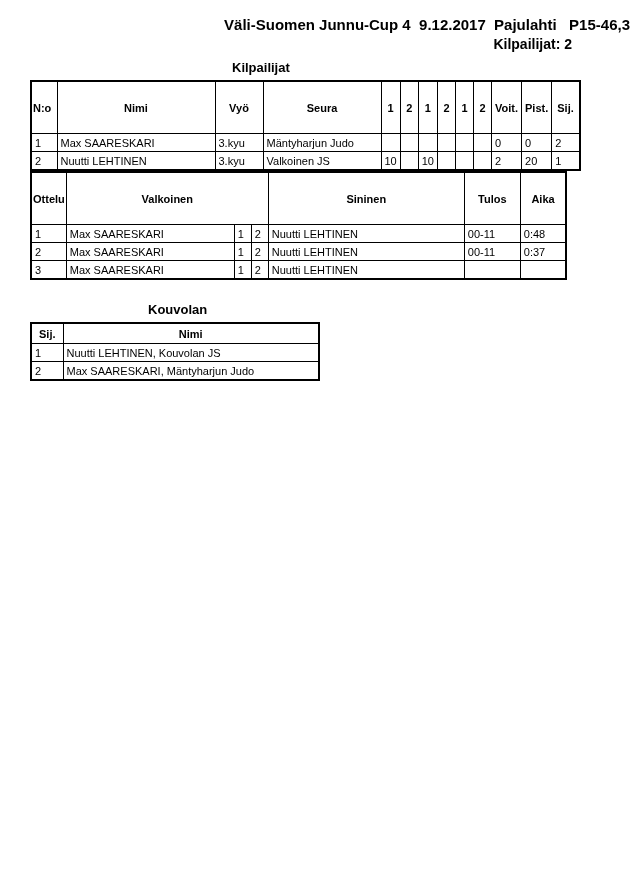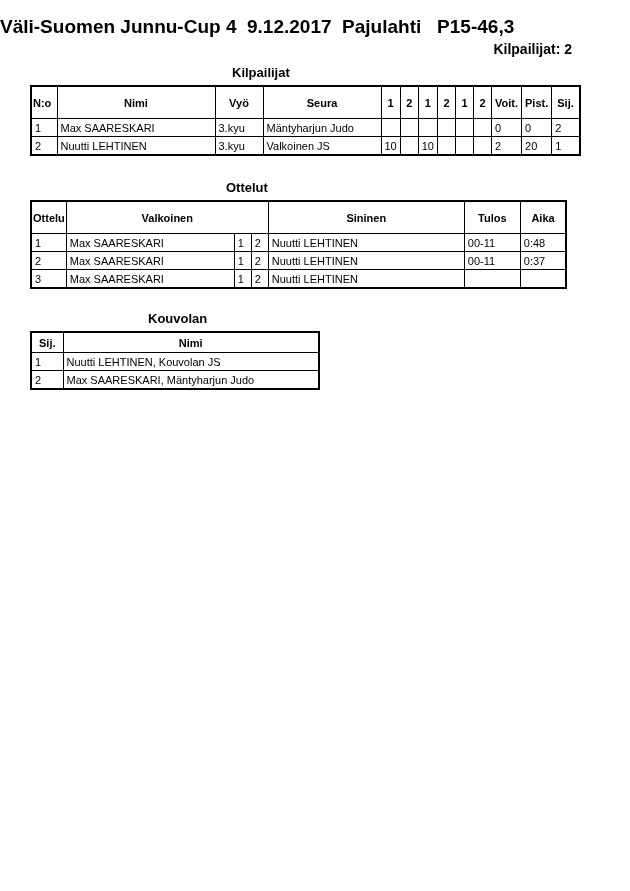--- a/index.html
+++ b/index.html
@@ -3,23 +3,23 @@
 <meta charset="utf-8">
 <style>
   html,body { margin:0; padding:0; }
   body {
     width:630px; height:891px; background:#ffffff; color:#000;
     font-family:"Liberation Sans", sans-serif;
     overflow:hidden;
   }
   .page-title {
     margin-top:16px;
-    text-align:left;
+    text-align:right;
     font-weight:bold;
-    font-size:19px;
+    font-size:15px;
     white-space:pre;
   }
   .count-label {
     margin-top:3px;
     margin-right:58px;
     text-align:right;
     font-weight:bold;
     font-size:14px;
   }
   .section-heading {
@@ -41,21 +41,21 @@
     border:1px solid #000;
     padding:0 3px;
     height:17px;
     overflow:hidden;
     white-space:nowrap;
     text-align:left;
     vertical-align:middle;
     font-size:11px;
   }
   .tbl th { font-weight:bold; text-align:center; height:19px; }
-  .tbl th.left { text-align:left; padding:6px 1px; }
+  .tbl th.left { text-align:left; padding:16px 1px; }
   .score-h { font-size:9px; padding:0 1px; }
   .score-c { font-size:8px; padding:0 1px; vertical-align:bottom; }
   .small-c { font-size:9px; text-align:center; padding:0 1px; }
   .num     { padding:0 3px; }
   .ctr     { text-align:center; }
 </style>
 </head>
 <body>
 
 <div>
@@ -124,21 +124,20 @@
         <td class="score-c"></td>
         <td class="score-c"></td>
         <td class="score-c"></td>
         <td class="num">2</td>
         <td class="num">20</td>
         <td class="num">1</td>
       </tr>
     </tbody>
   </table>
 
-  <div class="section-heading h-ottelut">Ottelut</div>
   <table class="tbl">
     <colgroup>
       <col style="width:32px">
         <col style="width:168px">
         <col style="width:17px">
         <col style="width:17px">
       <col style="width:196px">
         <col style="width:56px">
         <col style="width:46px">
     </colgroup>

